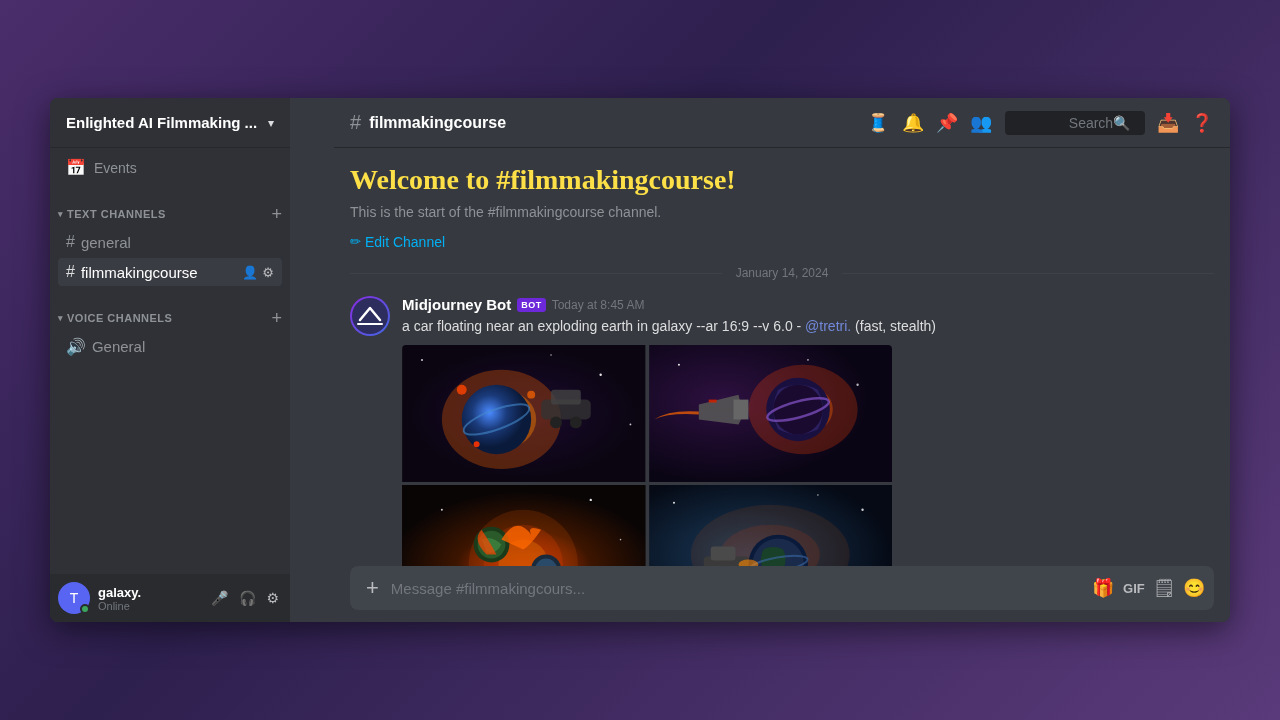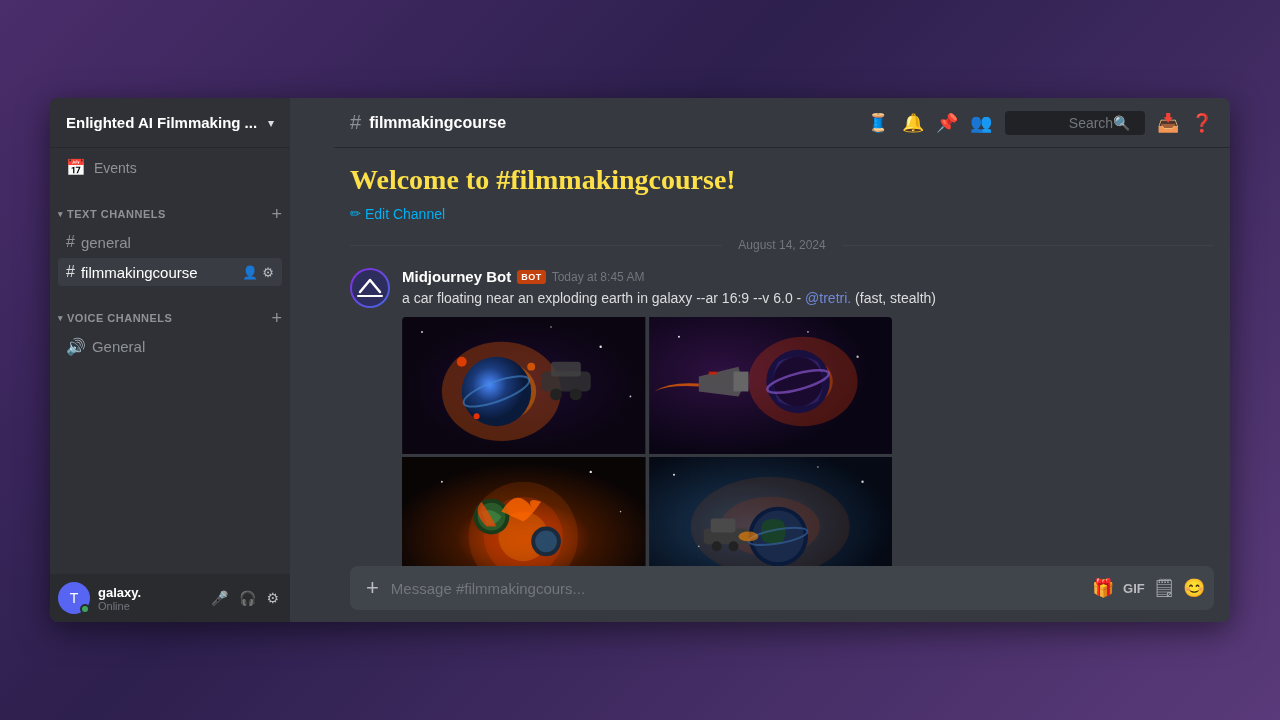--- a/index.html
+++ b/index.html
@@ -263,21 +263,21 @@
     .message-body { flex: 1; }
     .message-header {
       display: flex;
       align-items: center;
       margin-bottom: 4px;
       flex-wrap: wrap;
       gap: 6px;
     }
     .message-author { color: #fff; font-size: 15px; font-weight: 600; }
     .bot-badge {
-      background: #c2410c;
+      background: #6d28d9;
       color: #fff;
       font-size: 9px;
       font-weight: 700;
       padding: 2px 4px;
       border-radius: 3px;
       letter-spacing: 0.5px;
     }
     .message-timestamp { color: #72767d; font-size: 12px; }
     .message-content { color: #dcddde; font-size: 14px; line-height: 1.4; margin-bottom: 8px; }
     .message-content .mention { color: #7289da; cursor: pointer; }
@@ -450,28 +450,29 @@
         </div>
         <span class="header-icon">📥</span>
         <span class="header-icon">❓</span>
       </div>
     </div>
 
     <div class="messages-area">
 
       <div class="channel-welcome">
         <div class="welcome-title">Welcome to #filmmakingcourse!</div>
+        <div class="welcome-subtitle">This is the start of the #filmmakingcourse channel.</div>
         <a class="edit-channel-btn">
           <span class="pen-icon">✏</span>
           <span>Edit Channel</span>
         </a>
       </div>
 
       <div class="date-divider">
-        <span>August 14, 2024</span>
+        <span>January 14, 2024</span>
       </div>
 
       <div class="message">
         <div class="message-avatar">
           <div class="message-avatar-img">
 
             <svg width="36" height="36" viewBox="0 0 36 36" fill="none" xmlns="http://www.w3.org/2000/svg">
               <circle cx="18" cy="18" r="18" fill="#2d2d5e"></circle>
               <path d="M8 22 L18 10 L28 22" stroke="white" stroke-width="2.5" stroke-linecap="round" stroke-linejoin="round" fill="none"></path>
               <path d="M6 26 L30 26" stroke="white" stroke-width="2" stroke-linecap="round"></path>

